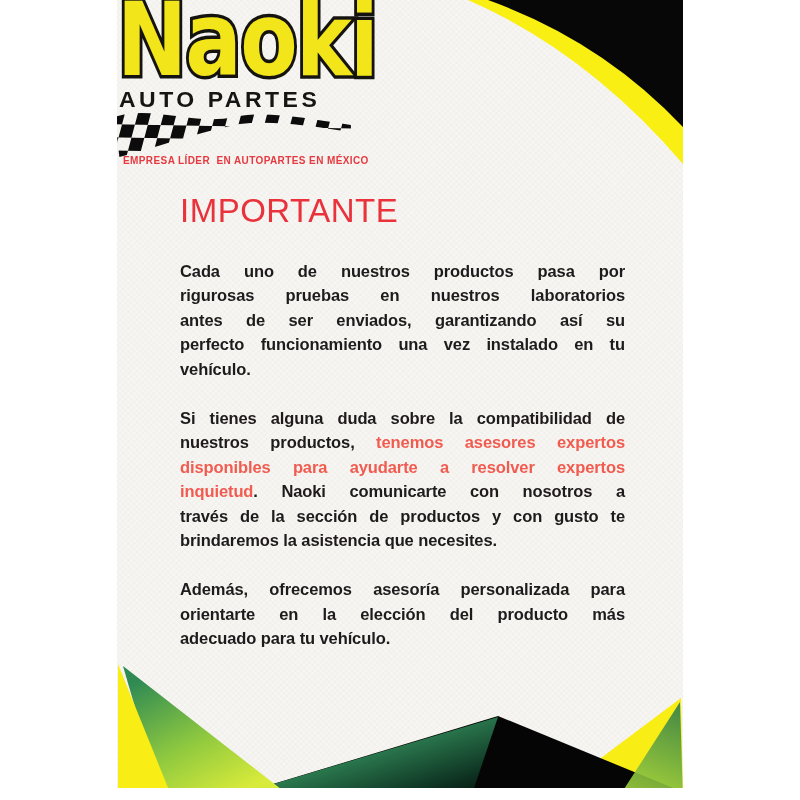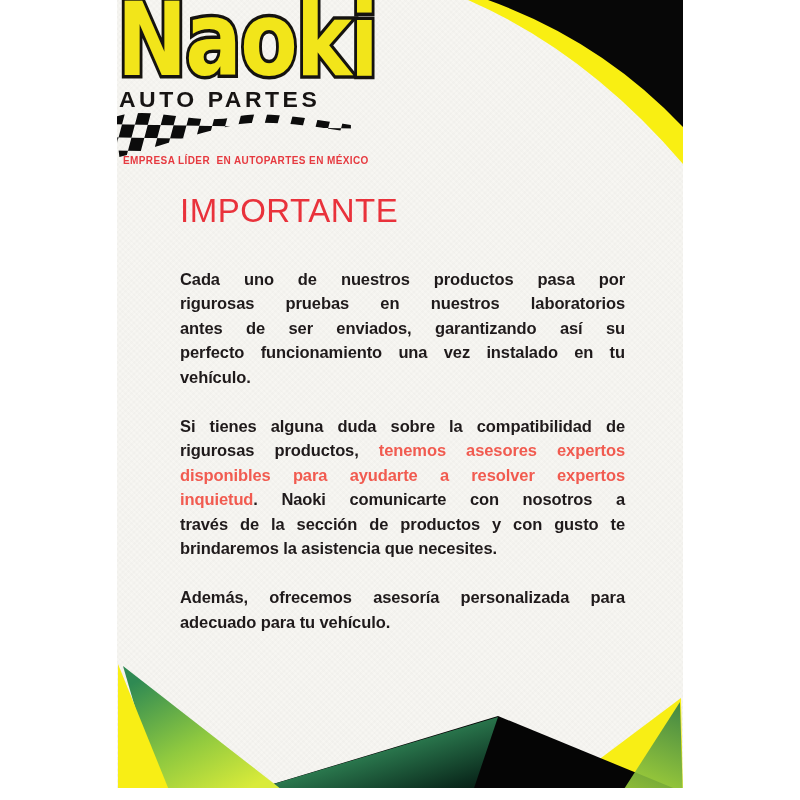--- a/index.html
+++ b/index.html
@@ -39,21 +39,21 @@
   .heading{
     position:absolute;left:63px;top:192px;
     font-weight:400;font-size:33px;letter-spacing:0.5px;color:#e9323b;
     white-space:nowrap;
   }
   .bodytext{
     position:absolute;left:63px;top:251px;width:445px;
     font-weight:700;font-size:16.5px;line-height:24.4px;color:#1f1a1b;
     letter-spacing:-0.1px;
   }
-  .para{margin:16px 0 25px 0;}
+  .para{margin:8px 0 25px 0;}
   .bline{text-align:justify;text-align-last:justify;}
   .bline.last{text-align-last:left;}
   .red{color:#f15b50;}
 </style>
 </head>
 <body>
 
 <div class="poster">
 
   <svg class="deco" viewBox="0 0 566 800" preserveAspectRatio="none">
@@ -106,26 +106,27 @@
     <div class="para">
       <div class="bline"><span>Cada uno de nuestros productos pasa por</span></div>
       <div class="bline"><span>rigurosas pruebas en nuestros laboratorios</span></div>
       <div class="bline"><span>antes de ser enviados, garantizando así su</span></div>
       <div class="bline"><span>perfecto funcionamiento una vez instalado en tu</span></div>
       <div class="bline last"><span>vehículo.</span></div>
     </div>
 
     <div class="para">
       <div class="bline"><span>Si tienes alguna duda sobre la compatibilidad de</span></div>
-      <div class="bline"><span>rigurosas productos, </span><span class="red">tenemos asesores expertos</span></div>
+      <div class="bline"><span>nuestros productos, </span><span class="red">tenemos asesores expertos</span></div>
       <div class="bline"><span class="red">disponibles para ayudarte a resolver expertos</span></div>
       <div class="bline"><span class="red">inquietud</span><span>. Naoki comunicarte con nosotros a</span></div>
       <div class="bline"><span>través de la sección de productos y con gusto te</span></div>
       <div class="bline last"><span>brindaremos la asistencia que necesites.</span></div>
     </div>
 
     <div class="para">
       <div class="bline"><span>Además, ofrecemos asesoría personalizada para</span></div>
+      <div class="bline"><span>orientarte en la elección del producto más</span></div>
       <div class="bline last"><span>adecuado para tu vehículo.</span></div>
     </div>
 
   </div>
 </div>
 
 </body></html>

